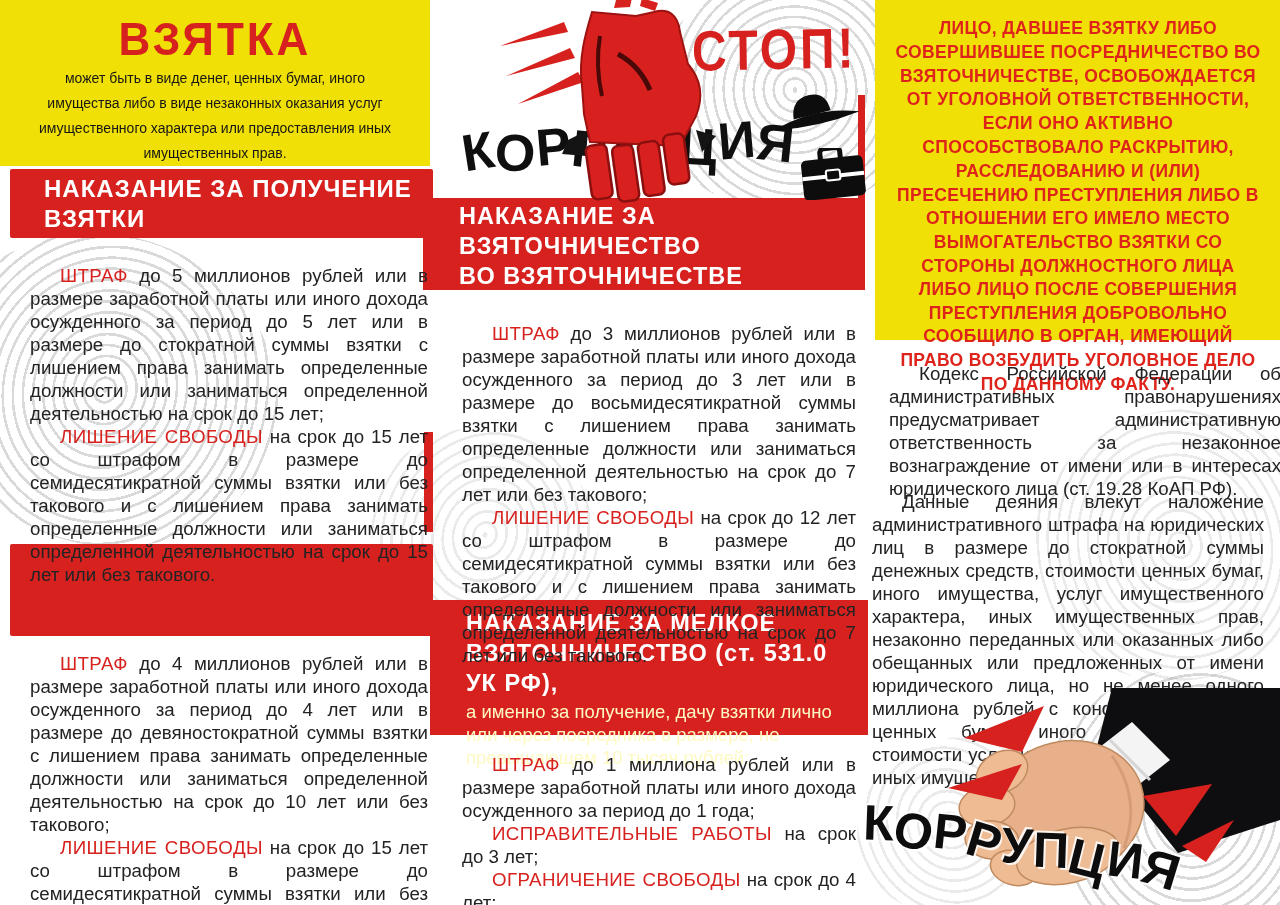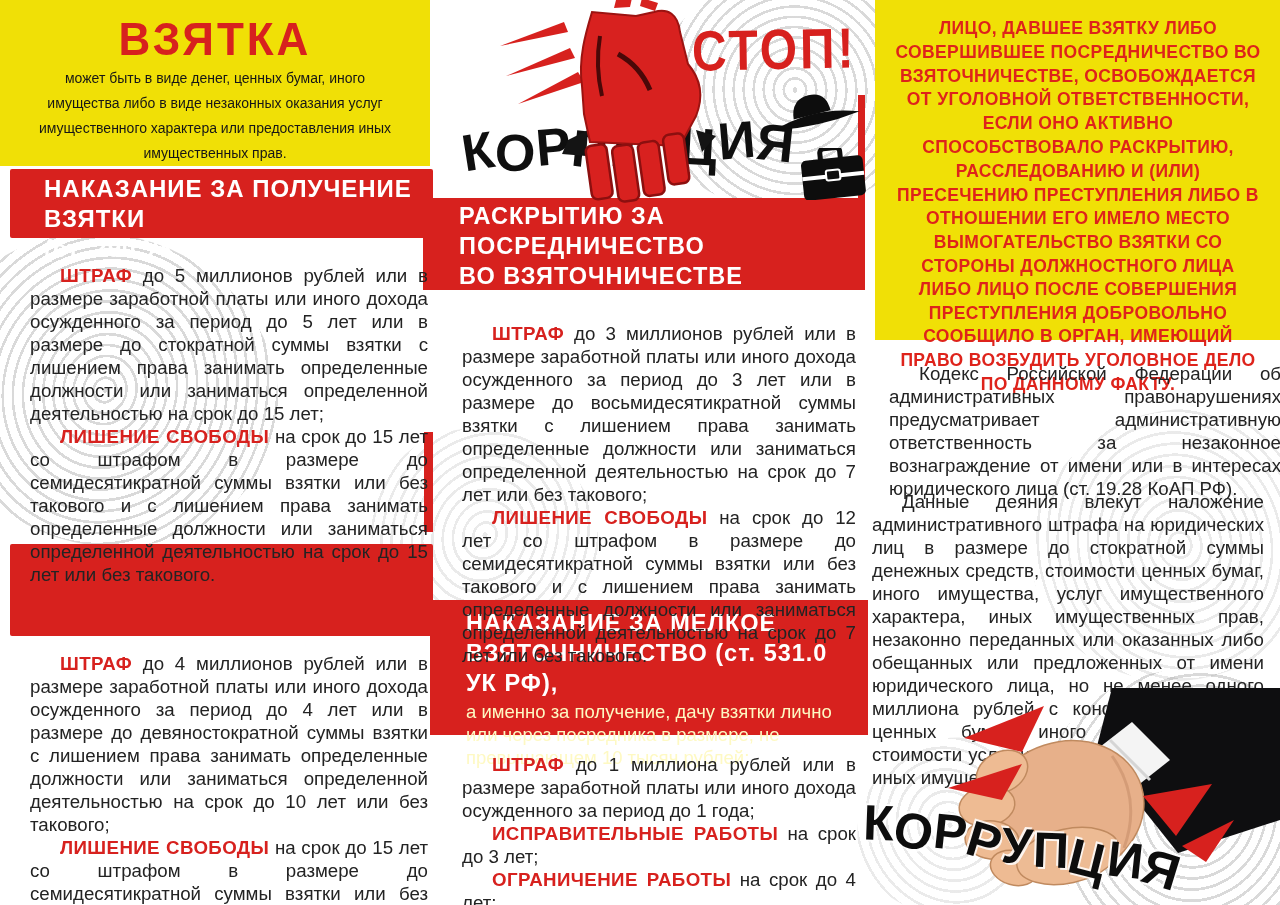--- a/index.html
+++ b/index.html
@@ -29,21 +29,21 @@
   .intro-title{font-size:44px;color:var(--red);text-align:center;letter-spacing:3px;
     font-weight:bold;transform:scaleY(1.05);z-index:2;}
   .intro-text{font-size:14px;line-height:25px;text-align:center;color:#161616;z-index:2;}
   .banner-heading{color:#fff;font-weight:bold;font-size:24px;line-height:30px;
     letter-spacing:1px;z-index:2;}
   .banner-heading span{display:block;}
   .banner-sub{color:#fef9c3;font-weight:normal;font-size:18.5px;line-height:23px;
     letter-spacing:0;margin-top:2px;}
   .body-text{font-size:18.7px;line-height:23px;text-align:justify;z-index:2;color:#232323;}
   .body-text p{margin:0;text-indent:30px;}
-  .lead{color:var(--red);font-weight:bold;letter-spacing:.4px;}
+  .lead{color:var(--red);font-weight:normal;letter-spacing:.4px;}
   .notice-text{font-size:17.5px;line-height:22.8px;font-weight:bold;color:#de231b;
     text-align:center;letter-spacing:.4px;z-index:2;transform:scaleY(1.04);}
   .stop-label{font-size:48px;font-weight:bold;color:var(--red);letter-spacing:3px;
     transform:scaleY(1.18) rotate(-1deg);z-index:2;}
   .corr-mid{font-size:52px;font-weight:bold;color:#0f0f0f;letter-spacing:1px;
     transform:rotate(-2deg);z-index:2;white-space:nowrap;}
   .corr-right{font-size:50px;font-weight:bold;color:#0d0d0d;letter-spacing:1px;
     transform:rotate(9deg);transform-origin:left top;z-index:5;white-space:nowrap;
     text-shadow:2px 2px 0 rgba(255,255,255,.85), -2px -2px 0 rgba(255,255,255,.85);}
   .ltr{display:inline-block;}
@@ -67,21 +67,20 @@
   <div class="abs fp" style="left:1040px;top:670px;width:310px;height:280px;transform:rotate(12deg);"></div>
   <div class="abs fp light" style="left:855px;top:740px;width:190px;height:170px;transform:rotate(-30deg);"></div>
 
   <div class="abs yellow-block" style="left:0;top:0;width:430px;height:166px;"></div>
   <div class="abs intro-title" style="left:0;top:14px;width:430px;">ВЗЯТКА</div>
   <div class="abs intro-text" style="left:28px;top:66px;width:374px;">может быть в виде денег, ценных бумаг, иного имущества либо в виде незаконных оказания услуг имущественного характера или предоставления иных имущественных прав.</div>
 
   <div class="abs banner" style="left:10px;top:169px;width:423px;height:69px;border-radius:2px;">
     <div class="banner-heading" style="padding:5px 0 0 34px;">
       <span>НАКАЗАНИЕ ЗА ПОЛУЧЕНИЕ ВЗЯТКИ</span>
-      <span>(ст. 290 УК РФ):</span>
     </div>
   </div>
   <div class="abs body-text" style="left:30px;top:264px;width:398px;">
     <p><span class="lead">ШТРАФ</span><span> до 5 миллионов рублей или в размере заработной платы или иного дохода осужденного за период до 5 лет или в размере до стократной суммы взятки с лишением права занимать определенные должности или заниматься определенной деятельностью на срок до 15 лет;</span></p>
     <p><span class="lead">ЛИШЕНИЕ СВОБОДЫ</span><span> на срок до 15 лет со штрафом в размере до семидесятикратной суммы взятки или без такового и с лишением права занимать определенные должности или заниматься определенной деятельностью на срок до 15 лет или без такового.</span></p>
   </div>
 
   <div class="abs banner" style="left:10px;top:544px;width:423px;height:92px;border-radius:2px;">
     <div class="banner-heading" style="padding:15px 0 0 34px;">
     </div>
@@ -128,41 +127,41 @@
     <g transform="rotate(-6 33 26)">
       <rect x="22" y="0" width="20" height="14" rx="4" fill="none" stroke="#0d0d0d" stroke-width="5"></rect>
       <rect x="2" y="10" width="62" height="40" rx="5" fill="#0d0d0d"></rect>
       <rect x="2" y="26" width="62" height="4" fill="#fff"></rect>
       <rect x="26" y="22" width="14" height="10" rx="2" fill="#0d0d0d" stroke="#fff" stroke-width="2"></rect>
     </g>
   </svg>
 
   <div class="abs banner" style="left:423px;top:198px;width:437px;height:92px;">
     <div class="banner-heading" style="padding:3px 0 0 36px;font-size:23.5px;">
-      <span>РАСКРЫТИЮ ЗА ПОСРЕДНИЧЕСТВО</span>
+      <span>НАКАЗАНИЕ ЗА ВЗЯТОЧНИЧЕСТВО</span>
       <span>ВО ВЗЯТОЧНИЧЕСТВЕ</span>
       <span>(ст. 291.1 УК РФ):</span>
     </div>
   </div>
   <div class="abs body-text" style="left:462px;top:322px;width:394px;">
     <p><span class="lead">ШТРАФ</span><span> до 3 миллионов рублей или в размере заработной платы или иного дохода осужденного за период до 3 лет или в размере до восьмидесятикратной суммы взятки с лишением права занимать определенные должности или заниматься определенной деятельностью на срок до 7 лет или без такового;</span></p>
     <p><span class="lead">ЛИШЕНИЕ СВОБОДЫ</span><span> на срок до 12 лет со штрафом в размере до семидесятикратной суммы взятки или без такового и с лишением права занимать определенные должности или заниматься определенной деятельностью на срок до 7 лет или без такового.</span></p>
   </div>
 
   <div class="abs banner" style="left:430px;top:600px;width:438px;height:135px;">
     <div class="banner-heading" style="padding:8px 9px 0 36px;font-size:23.5px;">
       <span>НАКАЗАНИЕ ЗА МЕЛКОЕ</span>
       <span>ВЗЯТОЧНИЧЕСТВО (ст. 531.0 УК РФ),</span>
       <span class="banner-sub" style="display:block;width:370px;">а именно за получение, дачу взятки лично или через посредника в размере, не превышающем 10 тысяч рублей:</span>
     </div>
   </div>
   <div class="abs body-text" style="left:462px;top:753px;width:394px;">
     <p><span class="lead">ШТРАФ</span><span> до 1 миллиона рублей или в размере заработной платы или иного дохода осужденного за период до 1 года;</span></p>
     <p><span class="lead">ИСПРАВИТЕЛЬНЫЕ РАБОТЫ</span><span> на срок до 3 лет;</span></p>
-    <p><span class="lead">ОГРАНИЧЕНИЕ РАБОТЫ</span><span> на срок до 4 лет;</span></p>
+    <p><span class="lead">ОГРАНИЧЕНИЕ СВОБОДЫ</span><span> на срок до 4 лет;</span></p>
 
   </div>
 
   <div class="abs accent-bar" style="left:424px;top:432px;width:9px;height:100px;"></div>
   <div class="abs accent-bar" style="left:858px;top:95px;width:7px;height:195px;"></div>
 
   <div class="abs yellow-block" style="left:875px;top:0;width:405px;height:340px;"></div>
   <div class="abs notice-text" style="left:893px;top:24px;width:370px;">ЛИЦО, ДАВШЕЕ ВЗЯТКУ ЛИБО СОВЕРШИВШЕЕ ПОСРЕДНИЧЕСТВО ВО ВЗЯТОЧНИЧЕСТВЕ, ОСВОБОЖДАЕТСЯ ОТ УГОЛОВНОЙ ОТВЕТСТВЕННОСТИ, ЕСЛИ ОНО АКТИВНО СПОСОБСТВОВАЛО РАСКРЫТИЮ, РАССЛЕДОВАНИЮ И (ИЛИ) ПРЕСЕЧЕНИЮ ПРЕСТУПЛЕНИЯ ЛИБО В ОТНОШЕНИИ ЕГО ИМЕЛО МЕСТО ВЫМОГАТЕЛЬСТВО ВЗЯТКИ СО СТОРОНЫ ДОЛЖНОСТНОГО ЛИЦА ЛИБО ЛИЦО ПОСЛЕ СОВЕРШЕНИЯ ПРЕСТУПЛЕНИЯ ДОБРОВОЛЬНО СООБЩИЛО В ОРГАН, ИМЕЮЩИЙ ПРАВО ВОЗБУДИТЬ УГОЛОВНОЕ ДЕЛО ПО ДАННОМУ ФАКТУ.</div>
 
   <div class="abs body-text" style="left:872px;top:362px;width:392px;margin-left:17px;">

